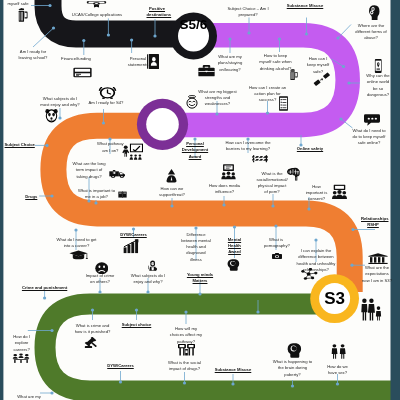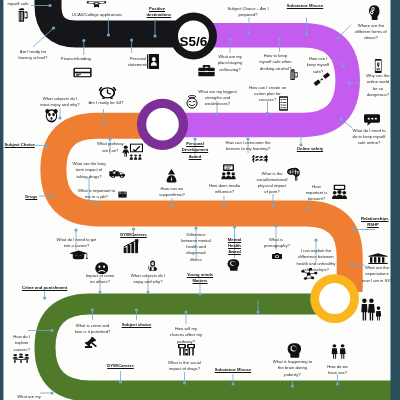--- a/index.html
+++ b/index.html
@@ -433,21 +433,22 @@
       <path d="M62 2 Q94 8 94 40 Q94 58 82 68 L82 90 Q82 98 74 98 L30 98 Q22 98 22 90 L22 74 Q4 62 4 42 Q4 6 40 2 Z"></path>
       <circle cx="44" cy="36" r="20" fill="#fff"></circle>
       <path d="M36 22 Q46 16 54 24 Q62 22 64 32 Q70 40 62 46 Q56 54 46 50 Q36 52 32 42 Q28 30 36 22 Z"></path>
     </svg>
   <svg class="ic" style="left:330px;top:344px;width:17px;height:15px;" viewBox="0 0 100 100" preserveAspectRatio="none" fill="#111">
       <circle cx="26" cy="12" r="11"></circle>
       <path d="M12 28 L40 28 L44 66 L36 66 L36 98 L30 98 L30 68 L24 68 L24 98 L18 98 L18 66 L10 66 Z"></path>
       <circle cx="74" cy="12" r="11"></circle>
       <path d="M60 28 L88 28 L92 66 L84 66 L84 98 L78 98 L78 68 L72 68 L72 98 L66 98 L66 66 L58 66 Z"></path>
     </svg>
-  <div class="badge" style="left:170.0px;top:18px;width:47.0px;height:47.0px;font-size:13.5px;">S5/6</div>
+  <div class="badge" style="left:170.0px;top:1px;width:47.0px;height:47.0px;font-size:13.5px;">S5/6</div>
+  <div class="badge" style="left:310.2px;top:274.2px;width:48.8px;height:48.8px;font-size:17px;">S3</div>
   <div class="hdg" style="left:146.5px;top:6.0px;width:21px;">Positive destinations</div>
   <div class="hdg" style="left:280.0px;top:3.0px;width:50px;">Substance Misuse</div>
   <div class="hdg" style="left:3.7px;top:142.0px;width:32px;">Subject Choice</div>
   <div class="hdg" style="left:180.5px;top:141.0px;width:29px;">Personal Development Award</div>
   <div class="hdg" style="left:295.0px;top:145.5px;width:30px;">Online safety</div>
   <div class="hdg" style="left:24.3px;top:194.0px;width:14px;">Drugs</div>
   <div class="hdg" style="left:361.0px;top:216.0px;width:24px;">Relationships RSHP</div>
   <div class="hdg" style="left:225.5px;top:236.5px;width:18px;">Mental Health Award</div>
   <div class="hdg" style="left:118.5px;top:232.0px;width:30px;">DYW/Careers</div>
   <div class="hdg" style="left:186.0px;top:271.5px;width:28px;">Young minds Matters</div>

